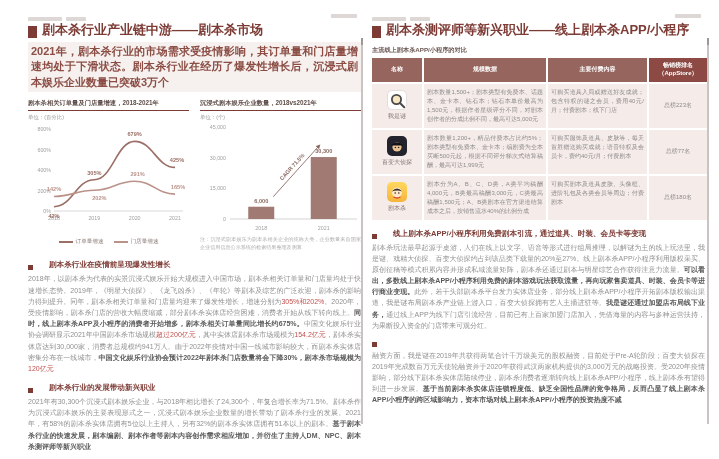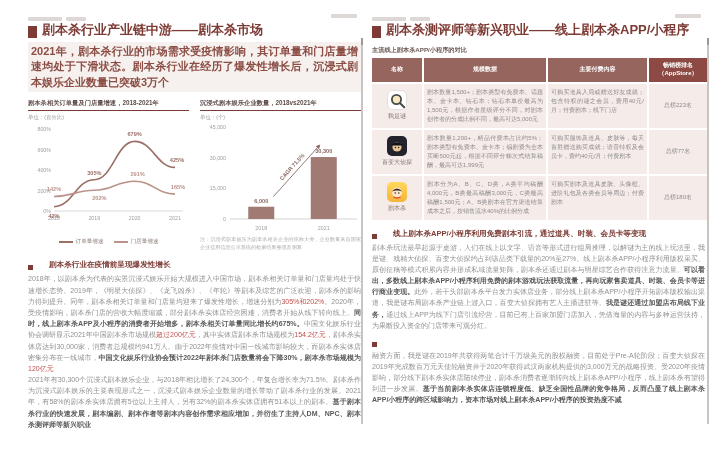--- a/index.html
+++ b/index.html
@@ -137,20 +137,24 @@
 
     <div>
       <div class="sec-heading">
         <span class="sq"></span>
         <span>剧本杀行业在疫情前呈现爆发性增长</span>
       </div>
       <p class="para"><span>2018年，以剧本杀为代表的实景沉浸式娱乐开始大规模进入中国市场，剧本杀相关订单量和门店量均处于快速增长态势。2019年，《明星大侦探》、《龙飞凶杀》、《年轮》等剧本及综艺的广泛欢迎，剧本杀的影响力得到提升。同年，剧本杀相关订单量和门店量均迎来了爆发性增长，增速分别为</span><span class="run-r">305%和202%</span><span>。2020年，受疫情影响，剧本杀门店的营收大幅度缩减，部分剧本杀实体店经营困难，消费者开始从线下转向线上。</span><span class="run-b">同时，线上剧本杀APP及小程序的消费者开始增多，剧本杀相关订单量同比增长约675%。</span><span>中国文化娱乐行业协会调研显示2021年中国剧本杀市场规模</span><span class="run-r">超过200亿元</span><span>，其中实体店剧本杀市场规模为</span><span class="run-r">154.2亿元</span><span>，剧本杀实体店达到30,000家，消费者总规模约941万人。由于2022年疫情对中国一线城市影响较大，而剧本杀实体店密集分布在一线城市，</span><span class="run-b">中国文化娱乐行业协会预计2022年剧本杀门店数量将会下降30%，剧本杀市场规模为</span><span class="run-r">120亿元</span></p>
     </div>
 
     <div>
+      <div class="sec-heading">
+        <span class="sq"></span>
+        <span>剧本杀行业的发展带动新兴职业</span>
+      </div>
       <p class="para"><span>2021年有30,300个沉浸式剧本娱乐企业，与2018年相比增长了24,300个，年复合增长率为71.5%。剧本杀作为沉浸式剧本娱乐的主要表现形式之一，沉浸式剧本娱乐企业数量的增长带动了剧本杀行业的发展。2021年，有58%的剧本杀实体店拥有5位以上主持人，另有32%的剧本杀实体店拥有51本以上的剧本。</span><span class="run-b">基于剧本杀行业的快速发展，剧本编剧、剧本作者等剧本内容创作需求相应增加，并衍生了主持人DM、NPC、剧本杀测评师等新兴职业</span></p>
     </div>
   </div>
 
   <div class="vsep" style="left:361px"></div>
   <div class="vsep" style="left:707px"></div>
 
   <div class="page" id="page-right">
     <div class="page-header">
       <span><span class="smudge w34"></span><span class="smudge w20"></span></span>

